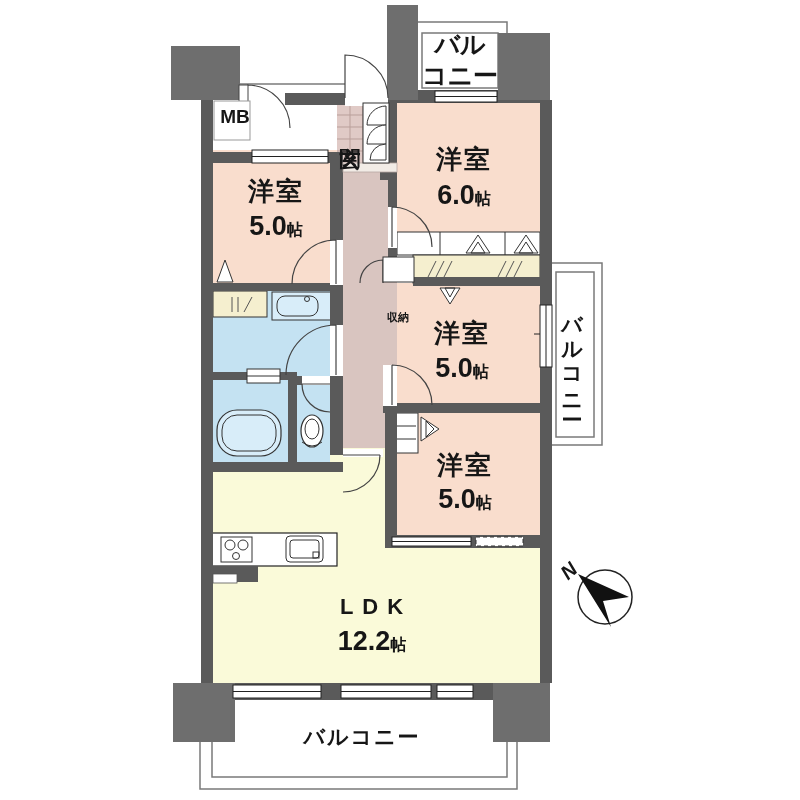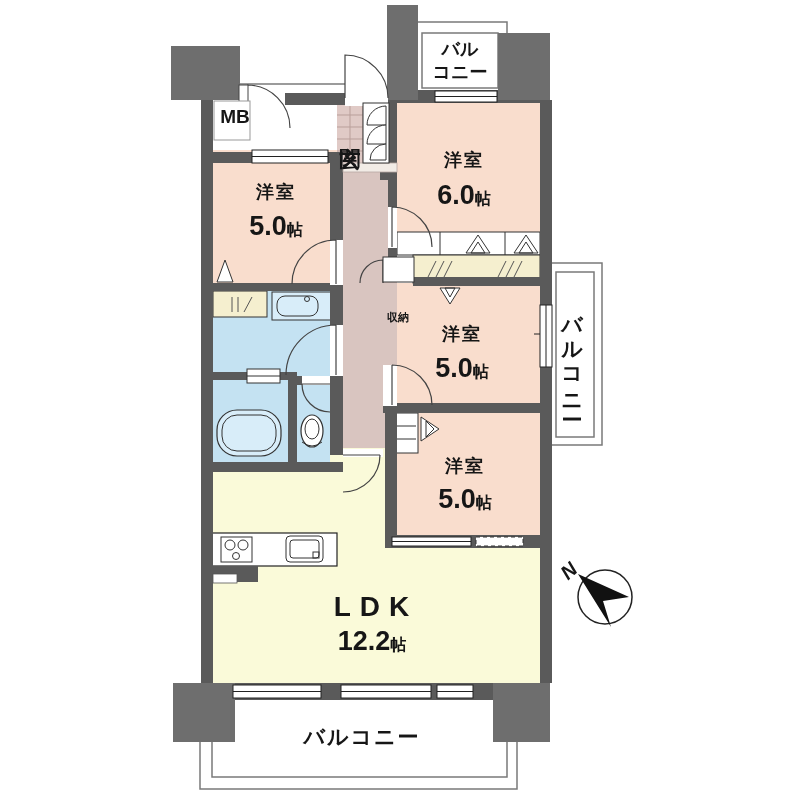--- a/index.html
+++ b/index.html
@@ -1,30 +1,30 @@
 <!DOCTYPE html>
 <html><head>
 <meta charset="utf-8">
 <style>
   html,body{margin:0;padding:0;background:#ffffff;}
   .stage{position:relative;width:800px;height:800px;background:#ffffff;overflow:hidden;
          font-family:"Liberation Sans",sans-serif;}
   .stage svg{position:absolute;left:0;top:0;}
   .lbl{position:absolute;transform:translate(-50%,-50%);color:#161616;font-weight:bold;
        text-align:center;white-space:nowrap;line-height:1.05;}
-  .room-name{font-size:18px;letter-spacing:2px;}
+  .room-name{font-size:26px;letter-spacing:2px;}
   .room-size{font-size:27px;}
   .room-size .unit{font-size:16px;}
-  .ldk-name{font-size:28px;letter-spacing:9px;}
+  .ldk-name{font-size:22px;letter-spacing:9px;}
   .ldk-size{font-size:27px;}
   .ldk-size .unit{font-size:16px;}
   .small-lbl{font-size:11px;font-weight:600;letter-spacing:0;margin-top:48px;}
   .mb-lbl{font-size:19px;letter-spacing:0;padding-left:8px;}
   .balc-lbl{font-size:21px;font-weight:600;letter-spacing:2px;}
-  .balc-top{font-size:18px;font-weight:600;line-height:1.25;}
+  .balc-top{font-size:25px;font-weight:600;line-height:1.25;}
   .vert{writing-mode:vertical-rl;text-orientation:upright;letter-spacing:3px;}
   .genkan{font-size:21px;}
   .north{font-size:20px;font-style:italic;transform:translate(-50%,-50%) rotate(-42deg);}
 </style>
 </head>
 <body>
 
 <div class="stage">
 <svg width="800" height="800" viewBox="0 0 800 800">
 

